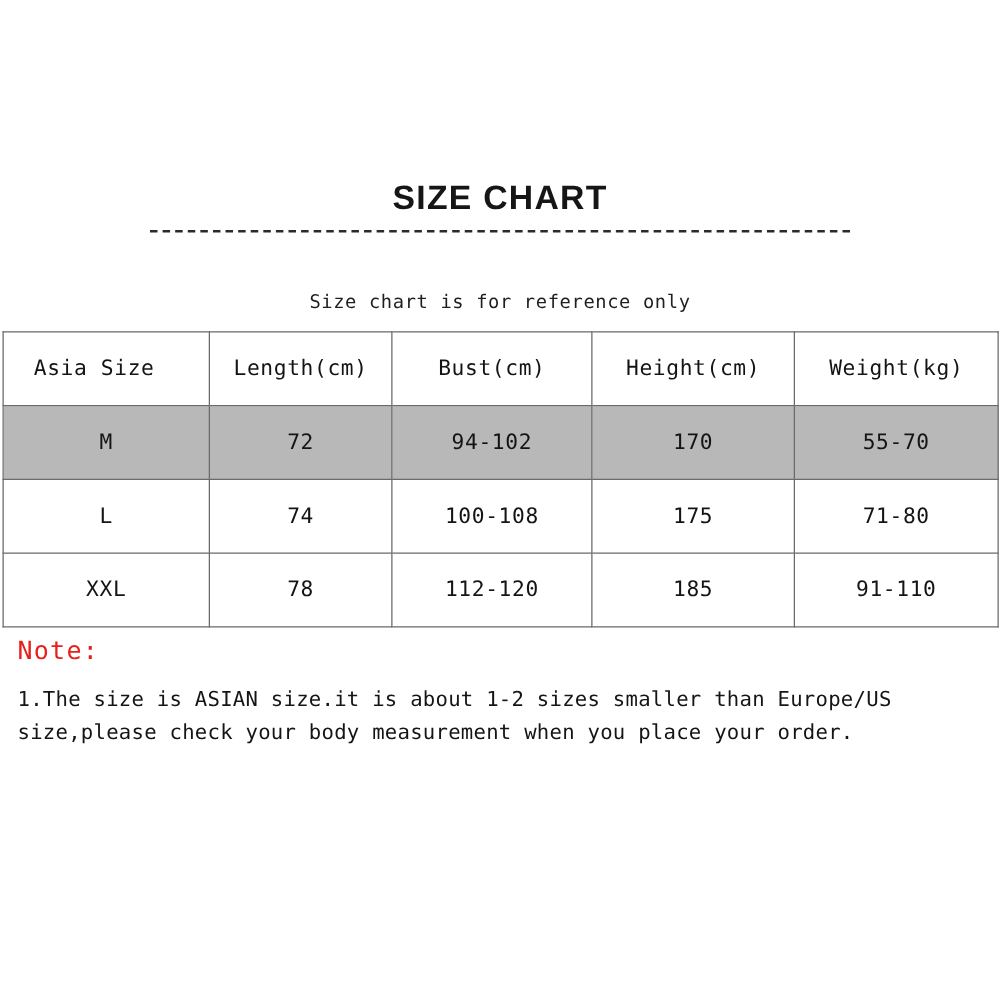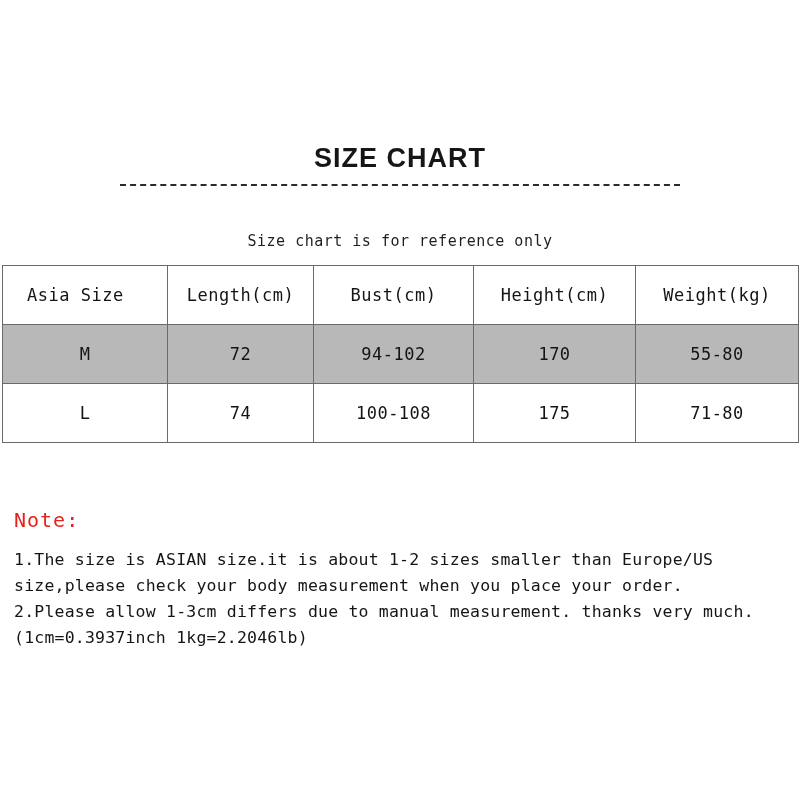--- a/index.html
+++ b/index.html
@@ -140,33 +140,39 @@
           <td>Length(cm)</td>
           <td>Bust(cm)</td>
           <td>Height(cm)</td>
           <td>Weight(kg)</td>
         </tr>
         <tr class="shaded">
           <td>M</td>
           <td>72</td>
           <td>94-102</td>
           <td>170</td>
-          <td>55-80</td>
+          <td>55-70</td>
         </tr>
         <tr class="plain">
           <td>L</td>
           <td>74</td>
           <td>100-108</td>
           <td>175</td>
           <td>71-80</td>
+        </tr>
+        <tr class="plain">
+          <td>XXL</td>
+          <td>78</td>
+          <td>112-120</td>
+          <td>185</td>
+          <td>91-110</td>
         </tr>
       </tbody>
     </table>
   </div>
 
   <div class="note-head">Note:</div>
 
   <div class="note-body">
     <div>1.The size is ASIAN size.it is about 1-2 sizes smaller than Europe/US size,please check your body measurement when you place your order.</div>
-    <div>2.Please allow 1-3cm differs due to manual measurement. thanks very much. (1cm=0.3937inch 1kg=2.2046lb)</div>
   </div>
 
 </div>
 
 </body></html>

